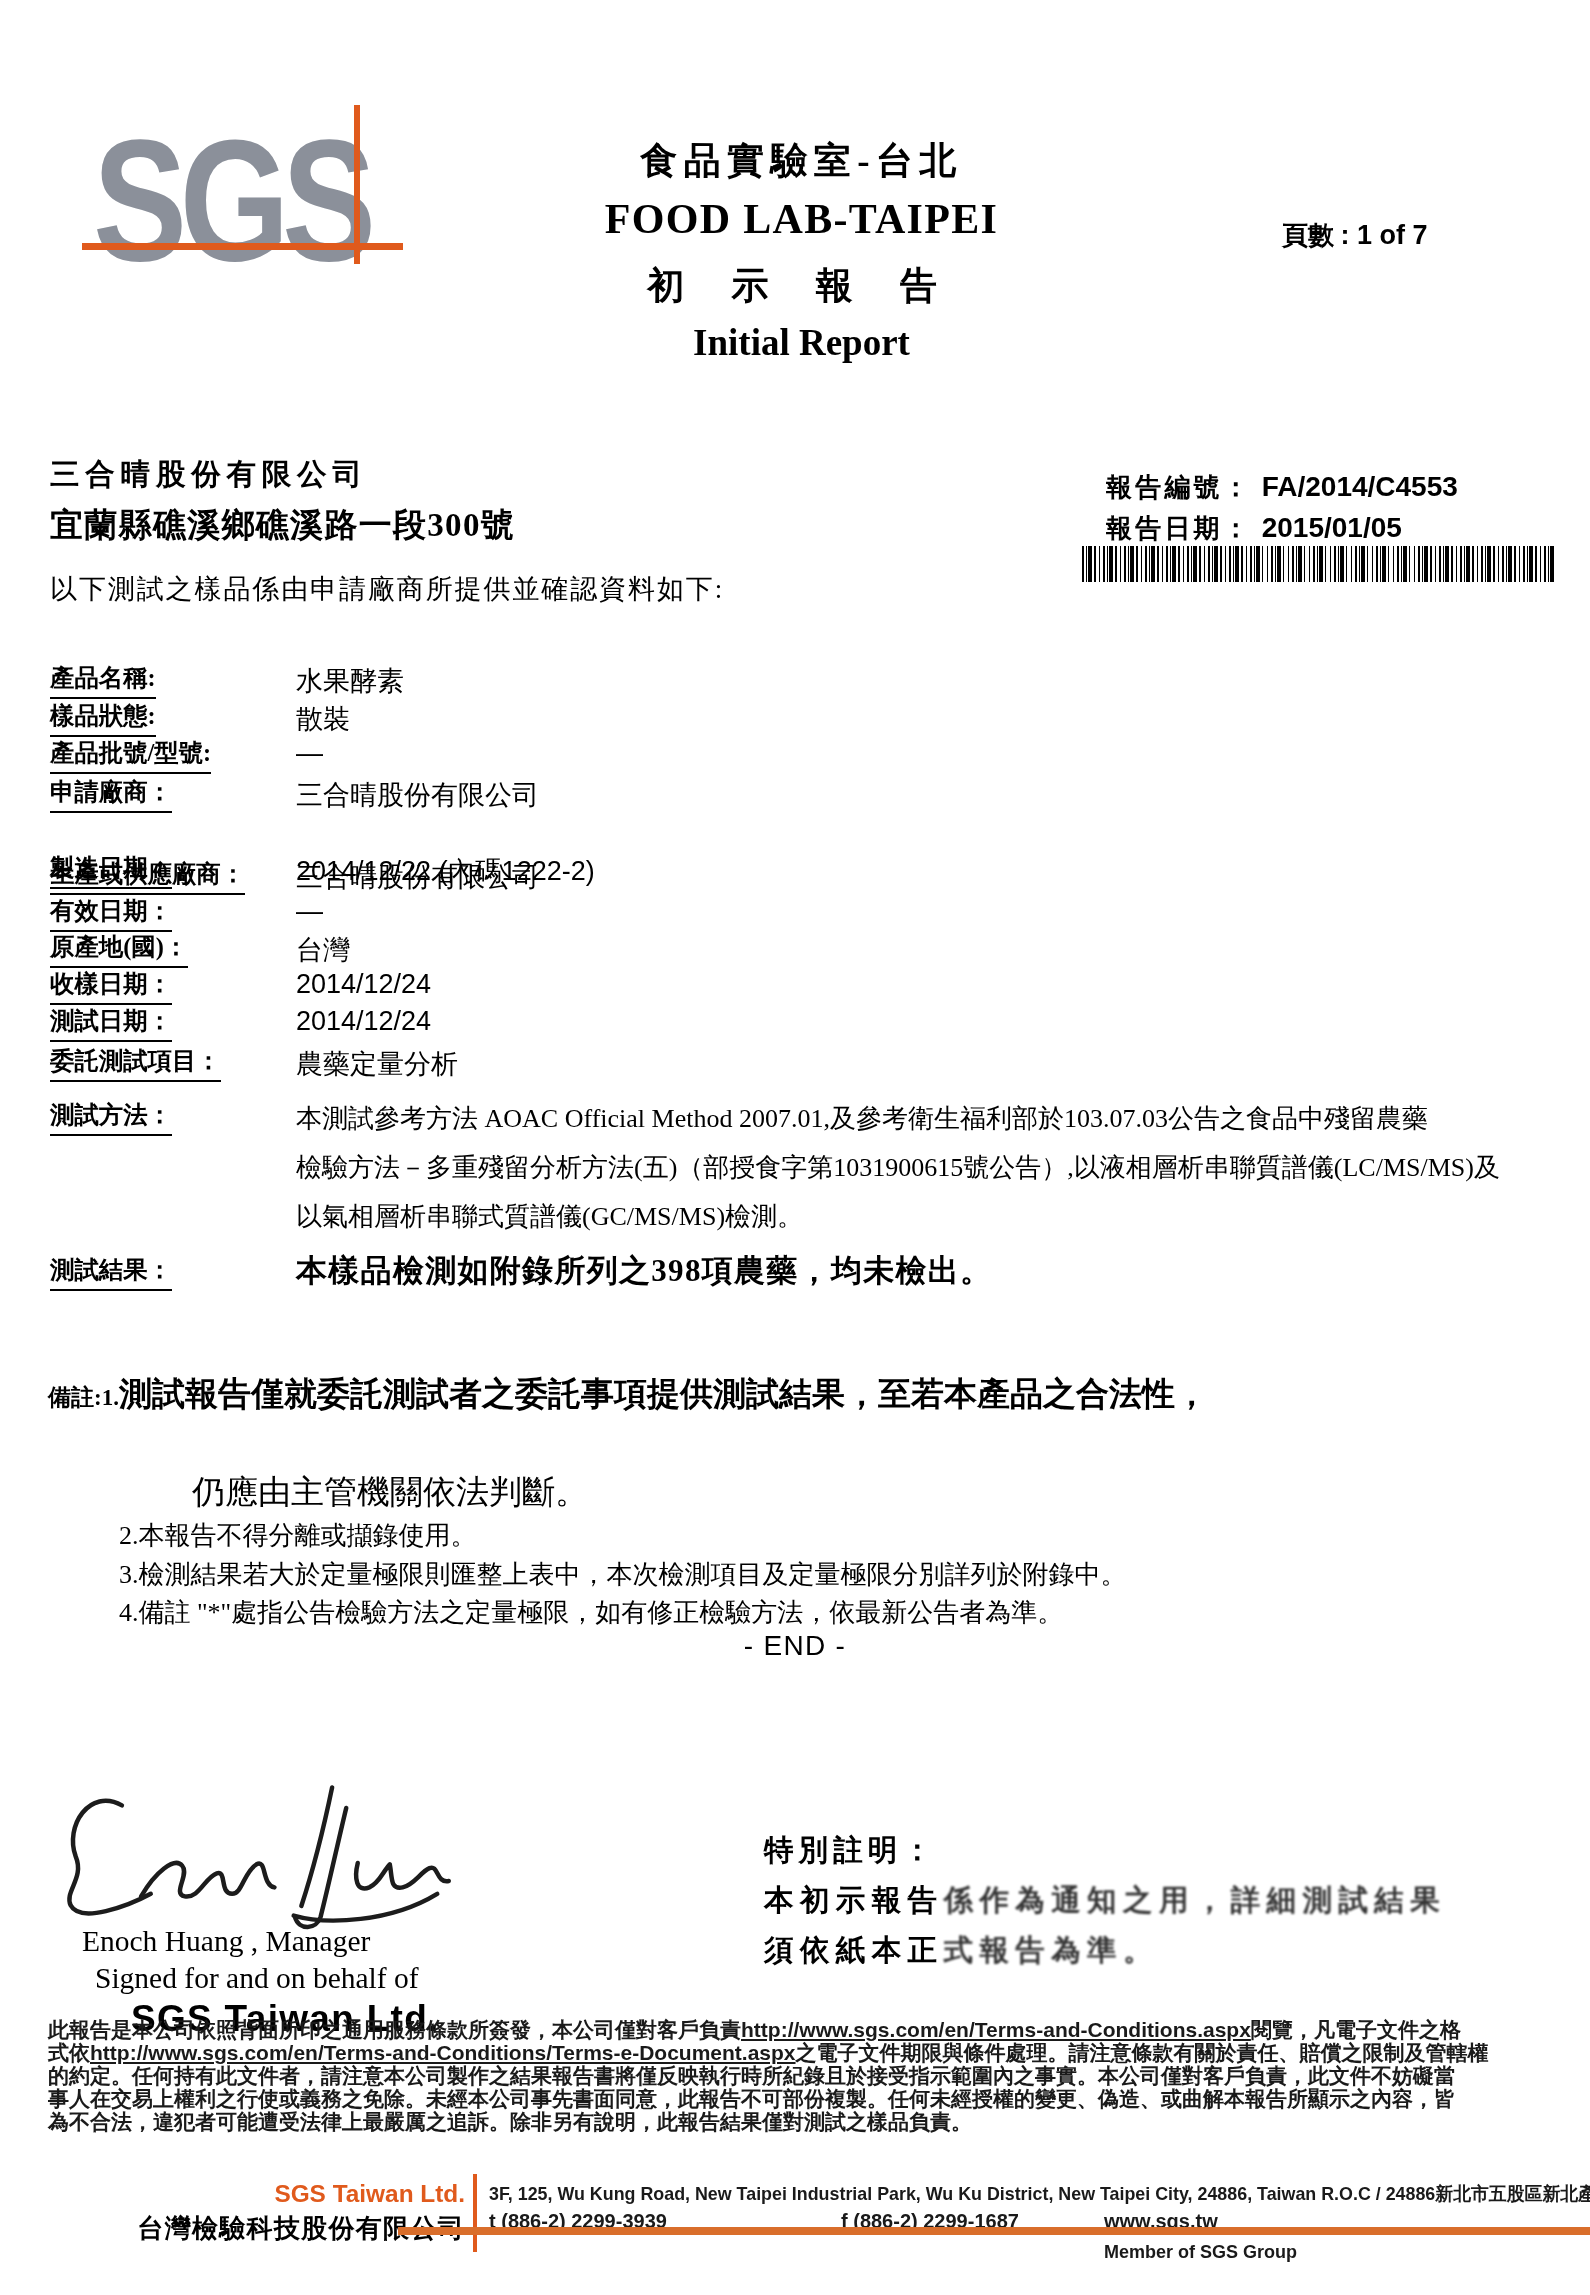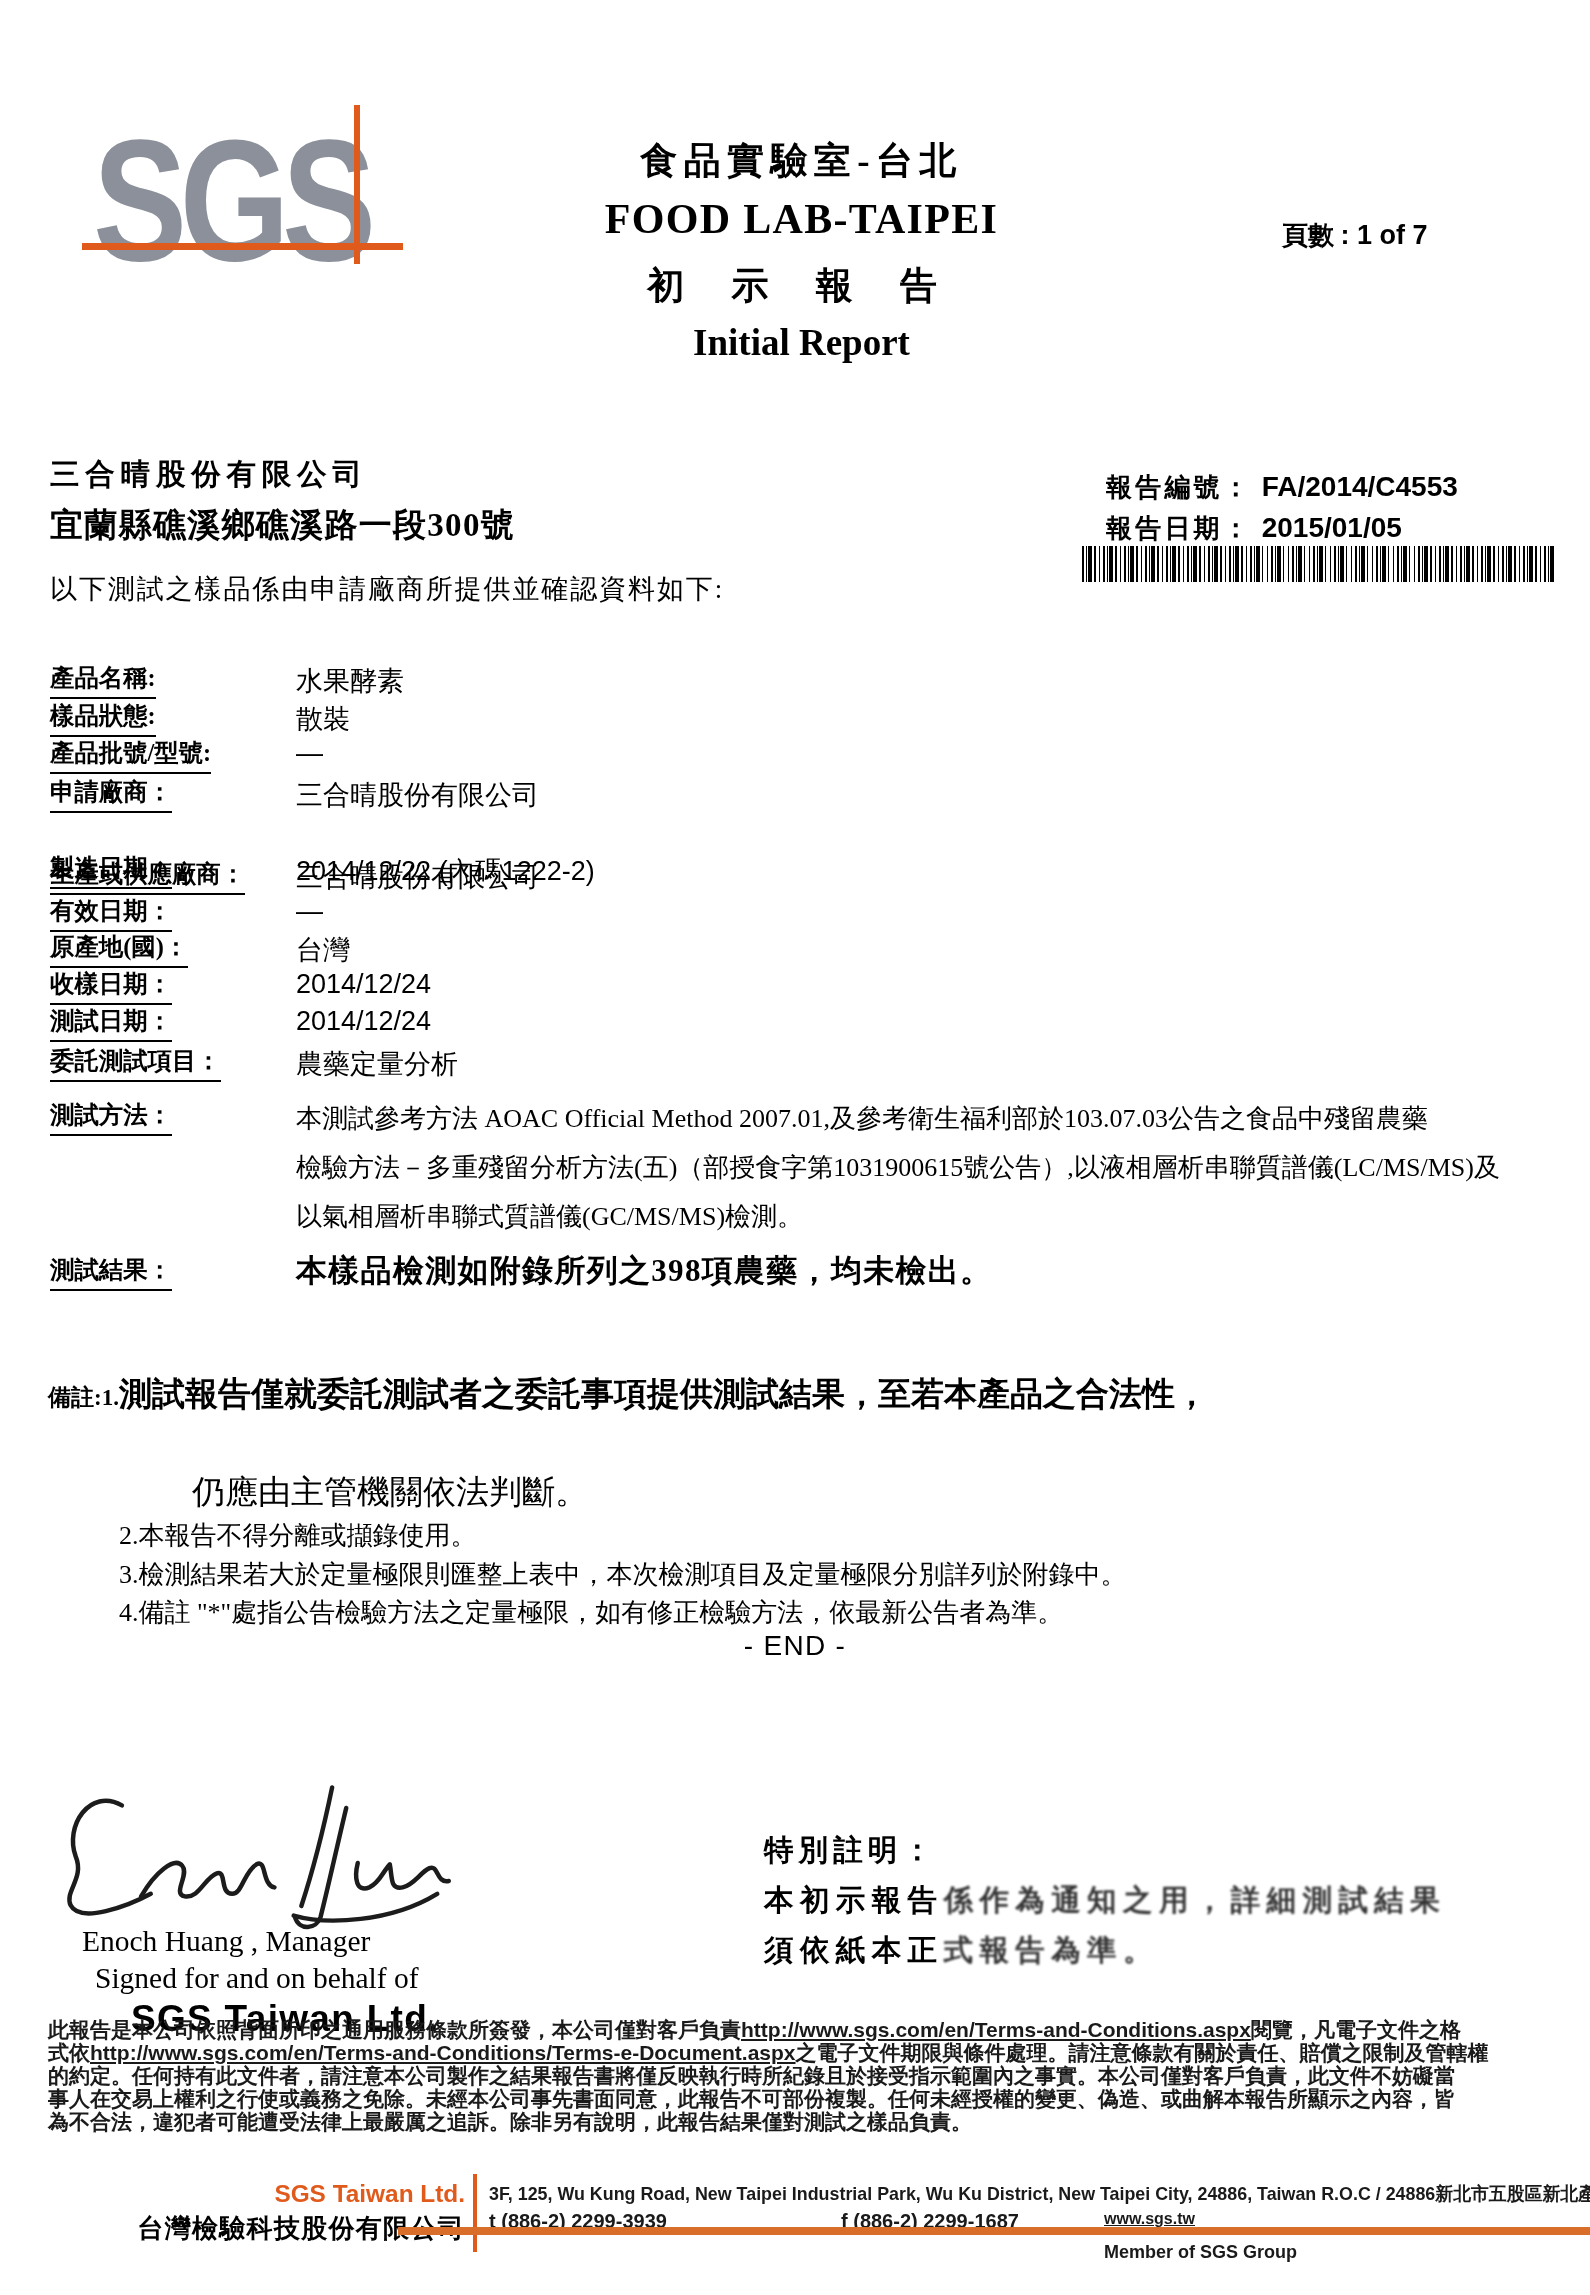--- a/index.html
+++ b/index.html
@@ -185,19 +185,19 @@
 
   <div class="abs" style="left:90px;top:2180px;width:375px;text-align:right;">
     <div class="sans b orange" style="font-size:24.4px;">SGS Taiwan Ltd.</div>
     <div class="b" style="font-size:26px;margin-top:2.6px;letter-spacing:1.3px;">台灣檢驗科技股份有限公司</div>
   </div>
   <div class="abs foot-divider" style="left:473px;top:2174px;width:3.8px;height:78px;"></div>
 
   <div class="abs foot-small" style="left:489px;top:2181px;transform:scaleX(.96);transform-origin:left;">3F, 125, Wu Kung Road, New Taipei Industrial Park, Wu Ku District, New Taipei City, 24886, Taiwan R.O.C / 24886新北市五股區新北產業園區五工路125號3樓</div>
   <div class="abs foot-small" style="left:489px;top:2210px;font-size:20px;">t (886-2) 2299-3939</div>
   <div class="abs foot-small" style="left:841px;top:2210px;font-size:20px;">f (886-2) 2299-1687</div>
-  <div class="abs foot-small" style="left:1104px;top:2210px;font-size:16px;text-decoration:underline;">www.sgs.tw</div>
+  <div class="abs foot-small" style="left:1104px;top:2210px;font-size:20px;text-decoration:underline;">www.sgs.tw</div>
 
   <div class="abs foot-line" style="left:398px;top:2227px;width:1193px;height:8.3px;"></div>
   <div class="abs foot-small" style="left:1104px;top:2242px;font-size:18px;">Member of SGS Group</div>
 
 </div>
 
 
 </body></html>

